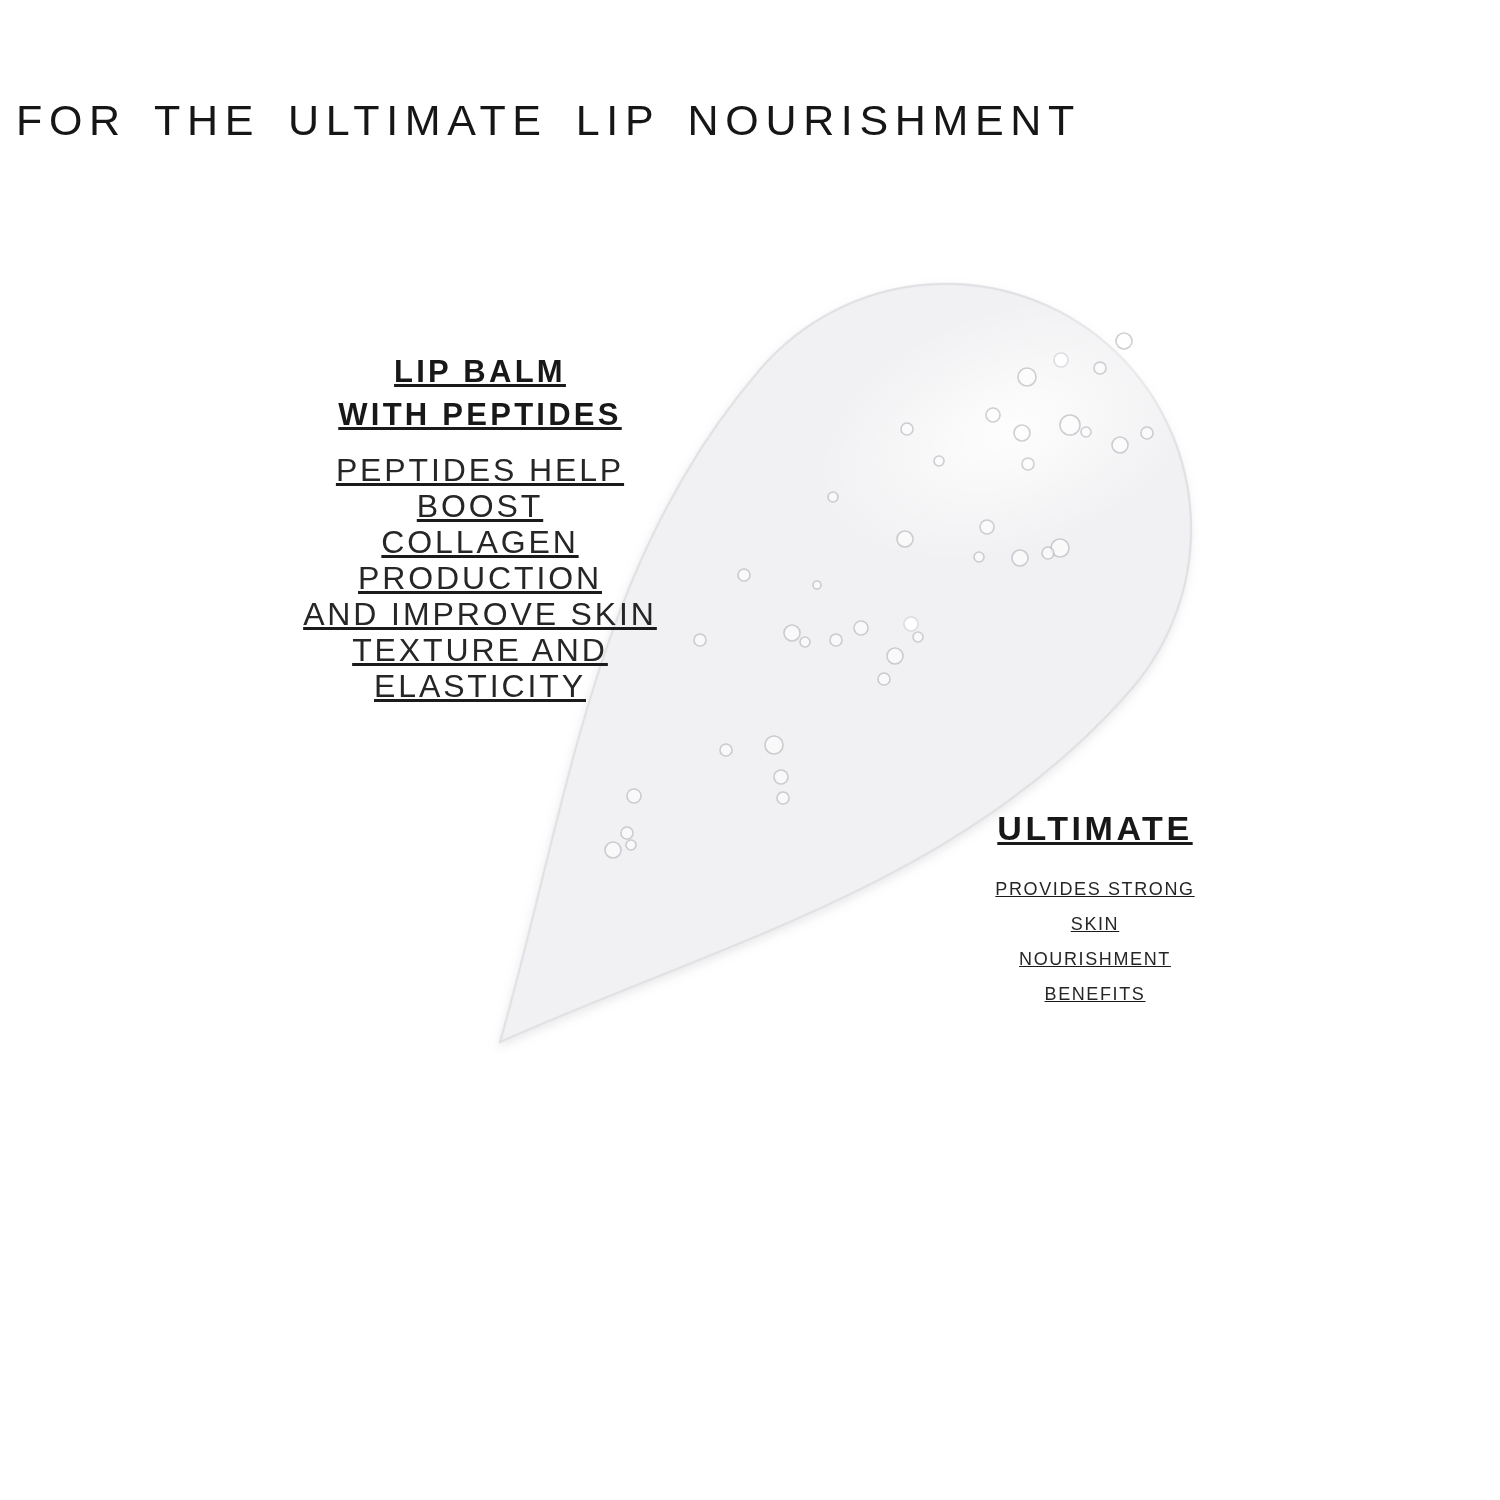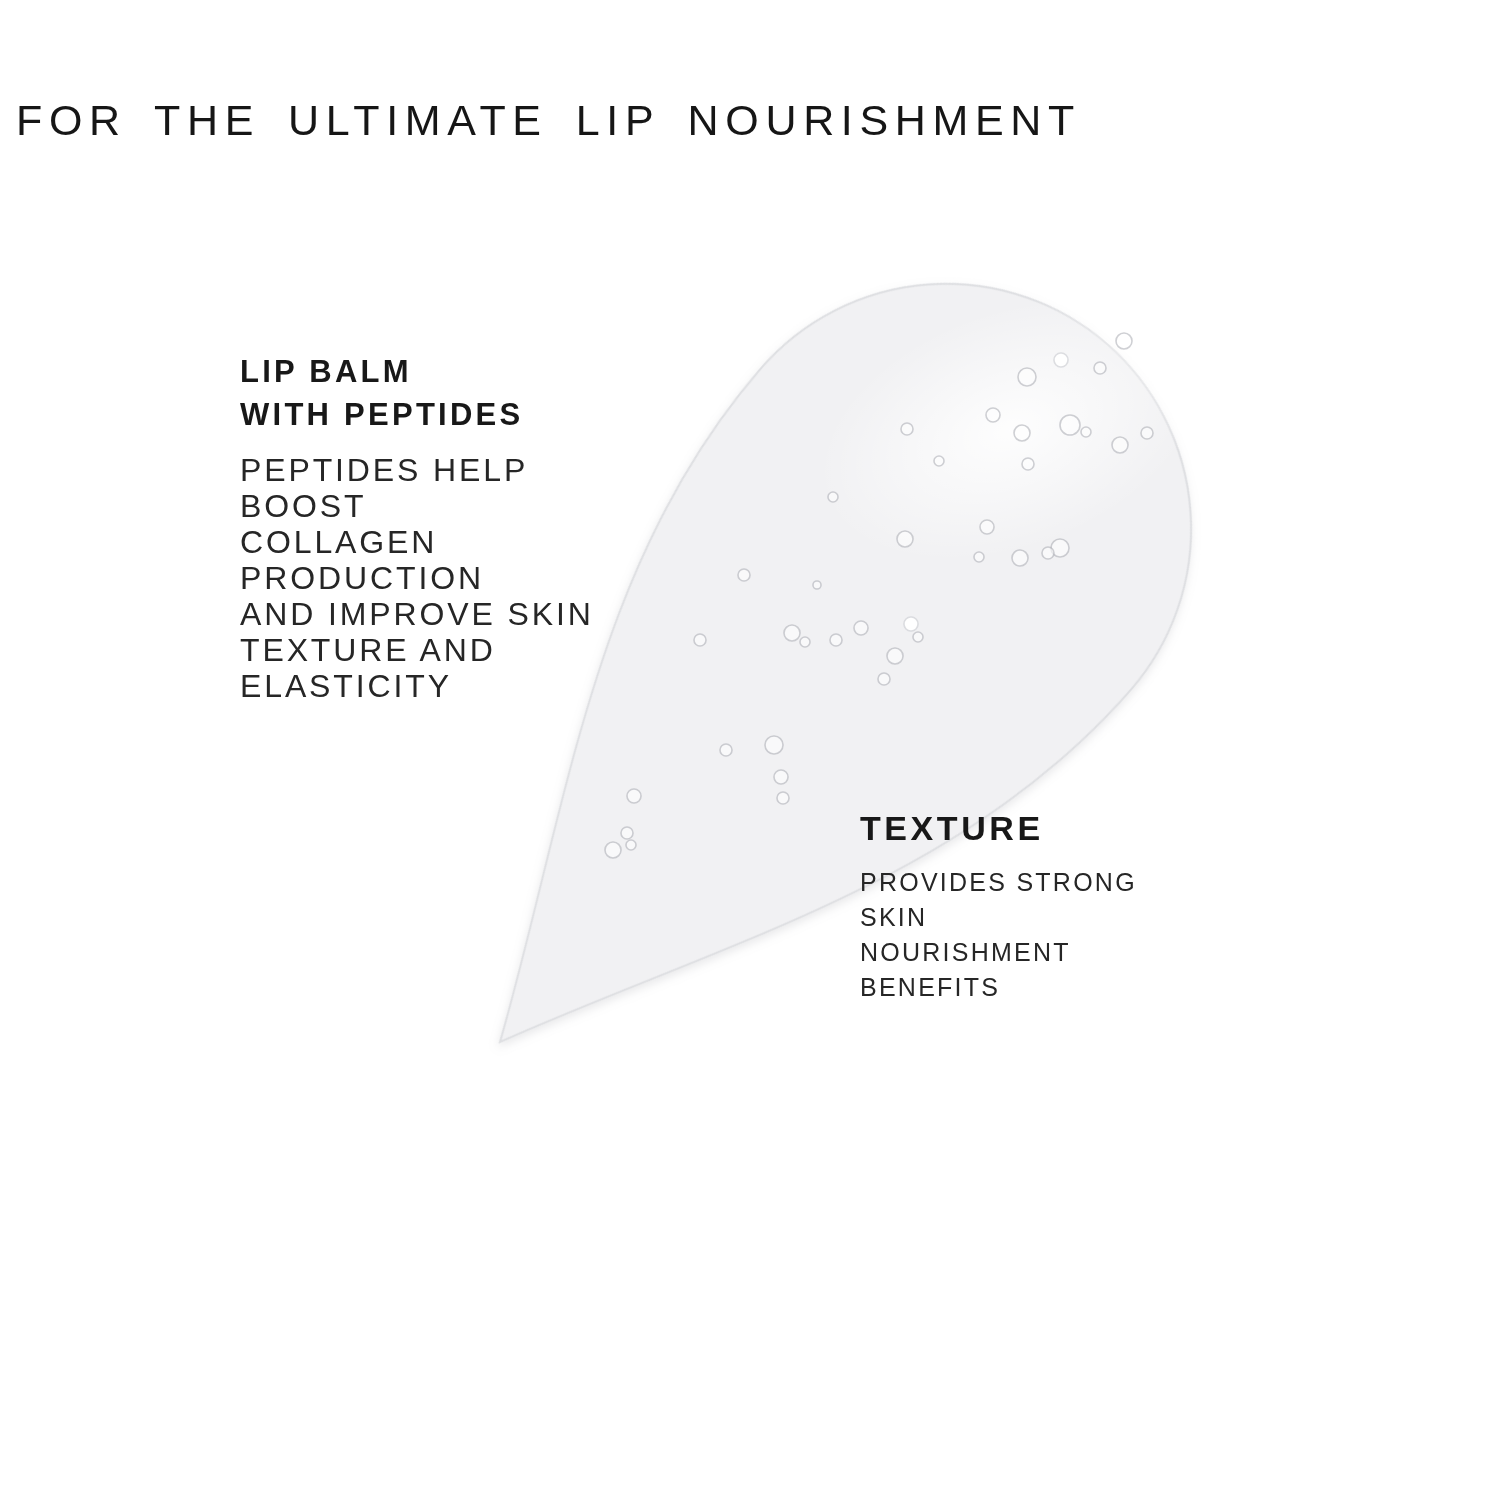--- a/index.html
+++ b/index.html
@@ -47,41 +47,42 @@
     stroke: rgba(168,170,176,0.55);
     stroke-width: 1.6;
   }
   .bubble.solid {
     fill: #ffffff;
     stroke: rgba(200,201,206,0.6);
   }
 
   .feature {
     position: absolute;
-    text-align: left;
+    text-align: center;
+    text-decoration: underline;
   }
   .feature-heading {
     font-weight: 700;
     letter-spacing: 0.105em;
     color: #181818;
     white-space: pre-line;
   }
   .feature-body {
     letter-spacing: 0.09em;
     color: #262626;
     white-space: pre-line;
   }
 
   .feature-peptides { left: 240px; top: 350px; width: 480px; }
   .feature-peptides .feature-heading { font-size: 31px; line-height: 43px; }
   .feature-peptides .feature-body { margin-top: 16px; font-size: 32px; line-height: 36px; }
 
   .feature-squalane { left: 860px; top: 804px; width: 470px; }
   .feature-squalane .feature-heading { font-size: 34px; line-height: 48px; }
-  .feature-squalane .feature-body { margin-top: 13px; font-size: 25px; line-height: 35px; }
+  .feature-squalane .feature-body { margin-top: 20px; font-size: 18px; line-height: 35px; }
 
   .feature-ubiquinone { left: 450px; top: 1120px; width: 600px; }
   .feature-ubiquinone .feature-heading { font-size: 34px; line-height: 48px; }
   .feature-ubiquinone .feature-body { margin-top: 26px; font-size: 25px; line-height: 36.5px; }
 </style>
 </head>
 <body>
 
 <div class="canvas">
 
@@ -161,21 +162,21 @@
     <div class="feature-body">PEPTIDES HELP
 BOOST
 COLLAGEN
 PRODUCTION
 AND IMPROVE SKIN
 TEXTURE AND
 ELASTICITY</div>
   </div>
 
   <div class="feature feature-squalane">
-    <div class="feature-heading">TEXTURE</div>
+    <div class="feature-heading">ULTIMATE</div>
     <div class="feature-body">PROVIDES STRONG
 SKIN
 NOURISHMENT
 BENEFITS</div>
   </div>
 
 
 </div>
 
 </body></html>

